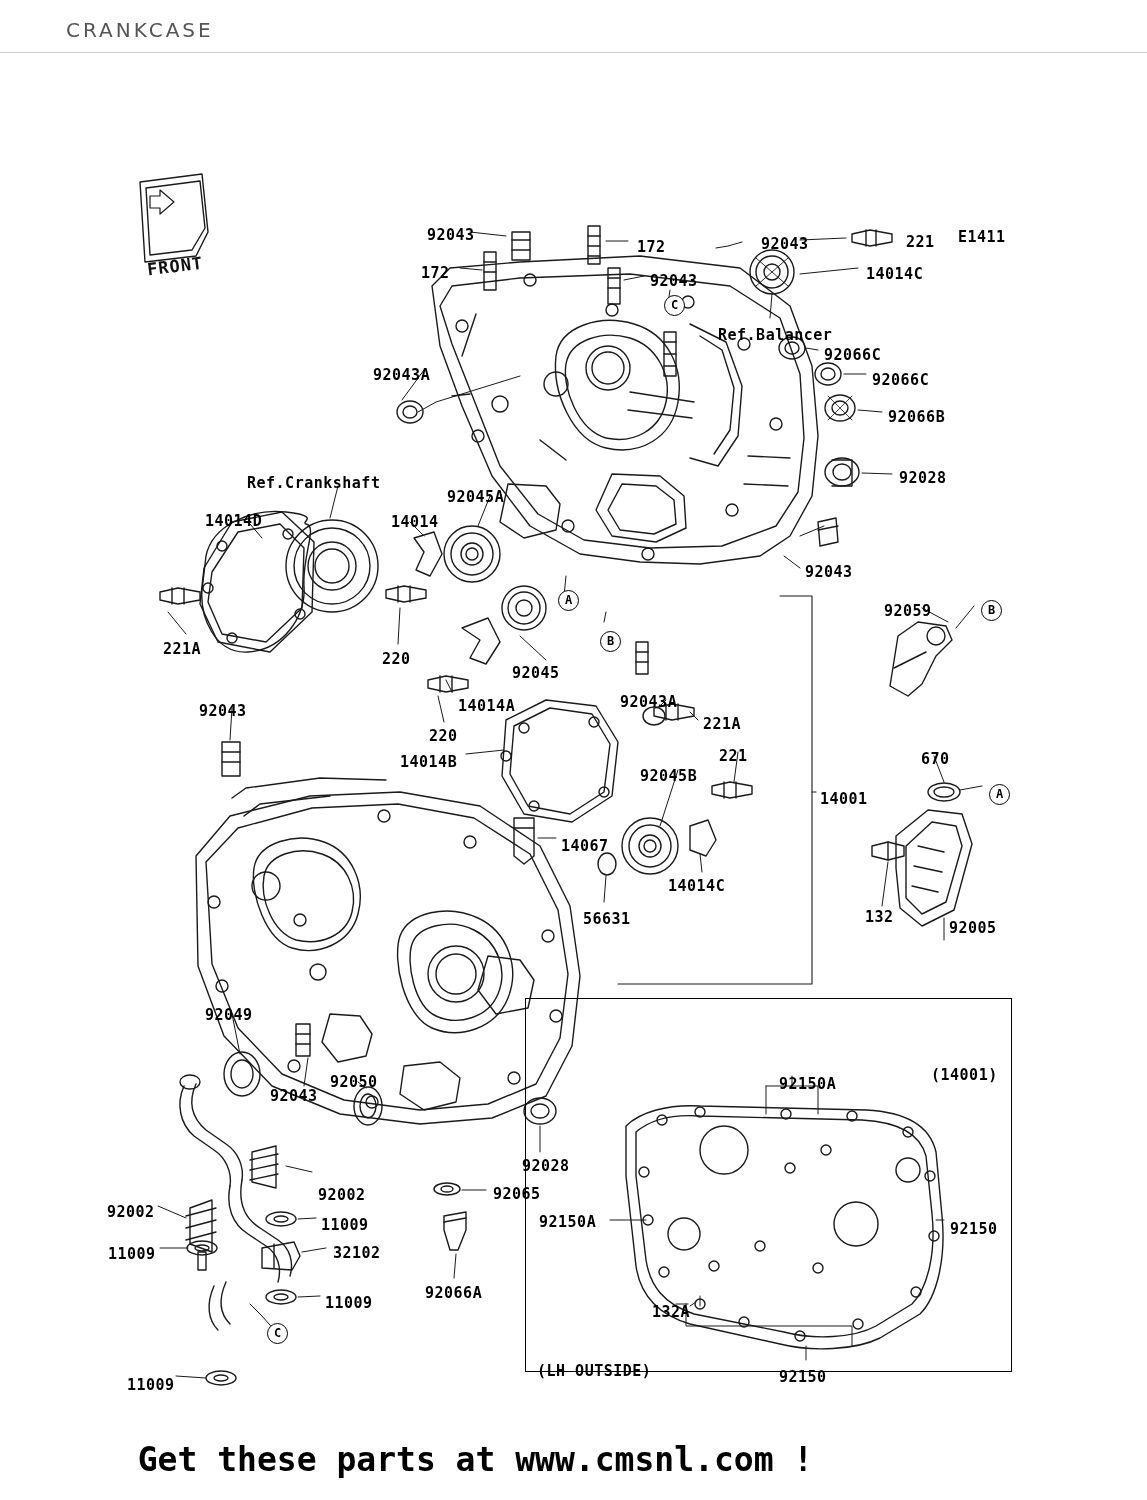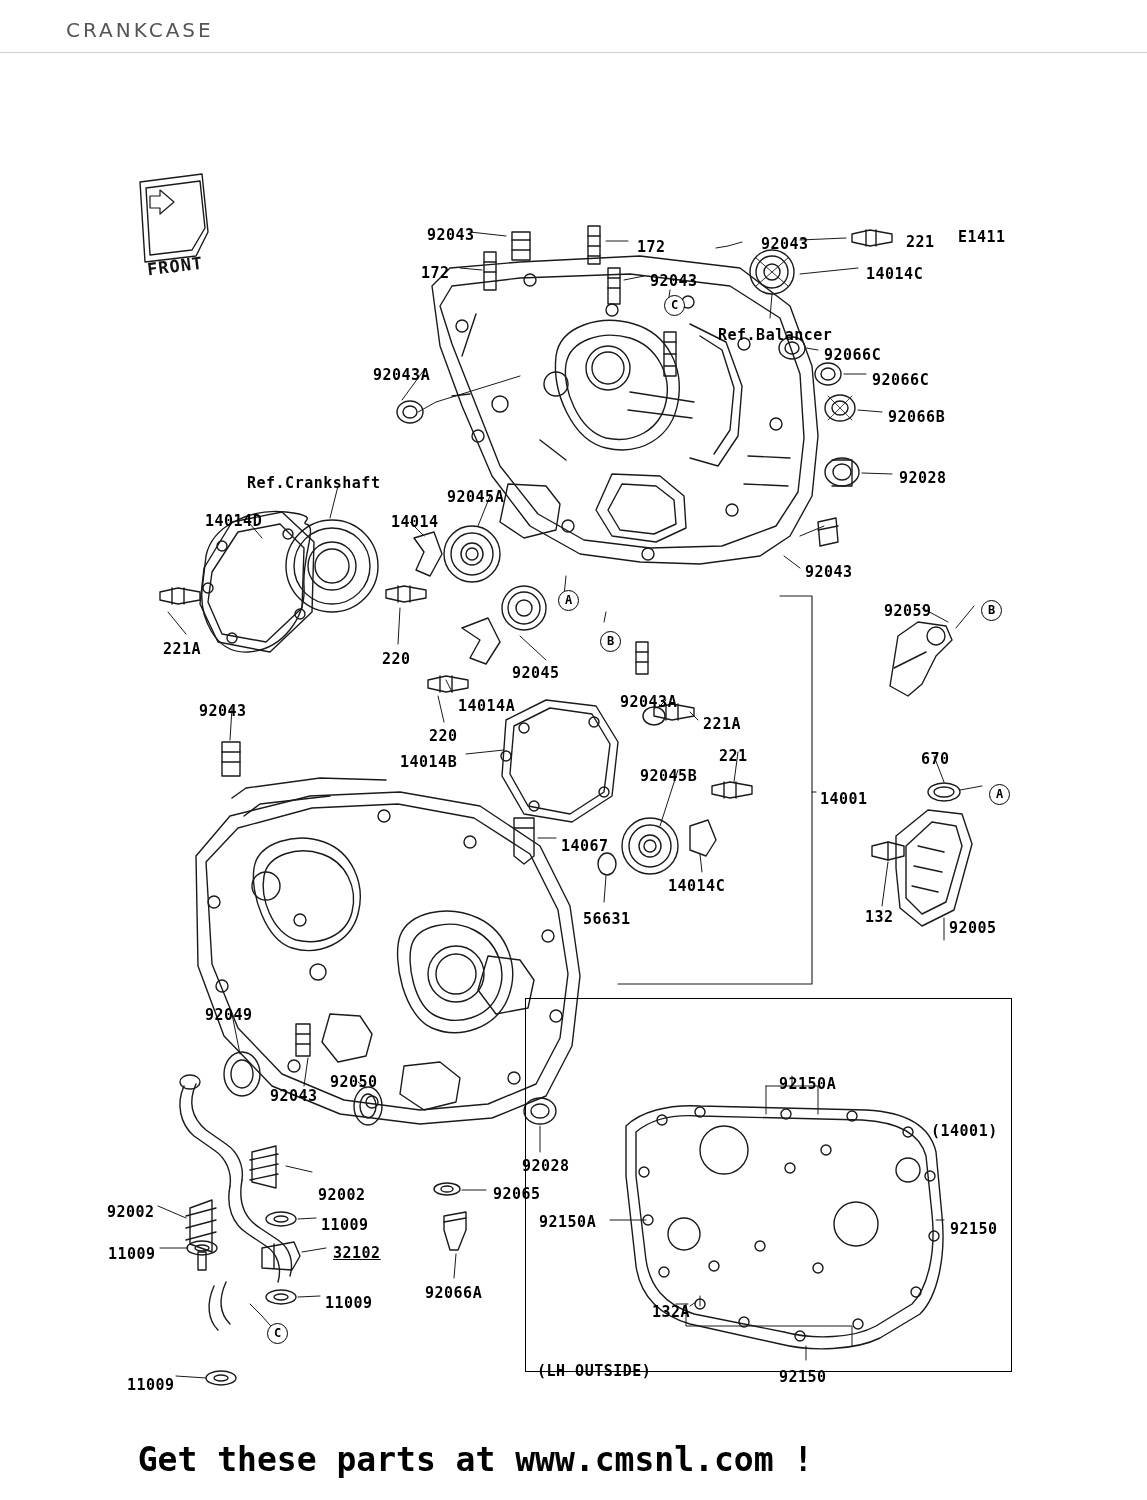--- a/index.html
+++ b/index.html
@@ -527,30 +527,30 @@
       <div class="lbl" style="left: 820px; top: 734px;">14001</div>
       <div class="lbl" style="left: 561px; top: 781px;">14067</div>
       <div class="lbl" style="left: 668px; top: 821px;">14014C</div>
       <div class="lbl" style="left: 583px; top: 854px;">56631</div>
       <div class="lbl" style="left: 865px; top: 852px;">132</div>
       <div class="lbl" style="left: 930px; top: 863px; margin-left: 19px;">92005</div>
       <div class="lbl" style="left: 205px; top: 950px;">92049</div>
       <div class="lbl" style="left: 270px; top: 1031px;">92043</div>
       <div class="lbl" style="left: 330px; top: 1017px;">92050</div>
       <div class="lbl" style="left: 779px; top: 1019px;">92150A</div>
-      <div class="lbl" style="left: 931px; top: 1066px;">(14001)</div>
+      <div class="lbl" style="left: 931px; top: 1010px;">(14001)</div>
       <div class="lbl" style="left: 522px; top: 1101px;">92028</div>
       <div class="lbl" style="left: 318px; top: 1130px;">92002</div>
       <div class="lbl" style="left: 493px; top: 1129px;">92065</div>
       <div class="lbl" style="left: 107px; top: 1147px;">92002</div>
       <div class="lbl" style="left: 321px; top: 1160px;">11009</div>
       <div class="lbl" style="left: 539px; top: 1157px;">92150A</div>
       <div class="lbl" style="left: 950px; top: 1164px;">92150</div>
       <div class="lbl" style="left: 108px; top: 1189px;">11009</div>
-      <div class="lbl" style="left: 333px; top: 1188px; text-decoration: underline;">32102</div>
+      <div class="lbl" style="left: 333px; top: 1188px;">32102</div>
       <div class="lbl" style="left: 425px; top: 1228px;">92066A</div>
       <div class="lbl" style="left: 325px; top: 1238px;">11009</div>
       <div class="lbl" style="left: 652px; top: 1247px;">132A</div>
       <div class="lbl" style="left: 537px; top: 1306px;">(LH OUTSIDE)</div>
       <div class="lbl" style="left: 779px; top: 1312px;">92150</div>
       <div class="lbl" style="left: 127px; top: 1320px;">11009</div>
     </div>
   <div id="circles-layer">
       <div class="circ" style="left: 664px; top: 239px;">C</div>
       <div class="circ" style="left: 558px; top: 534px;">A</div>

